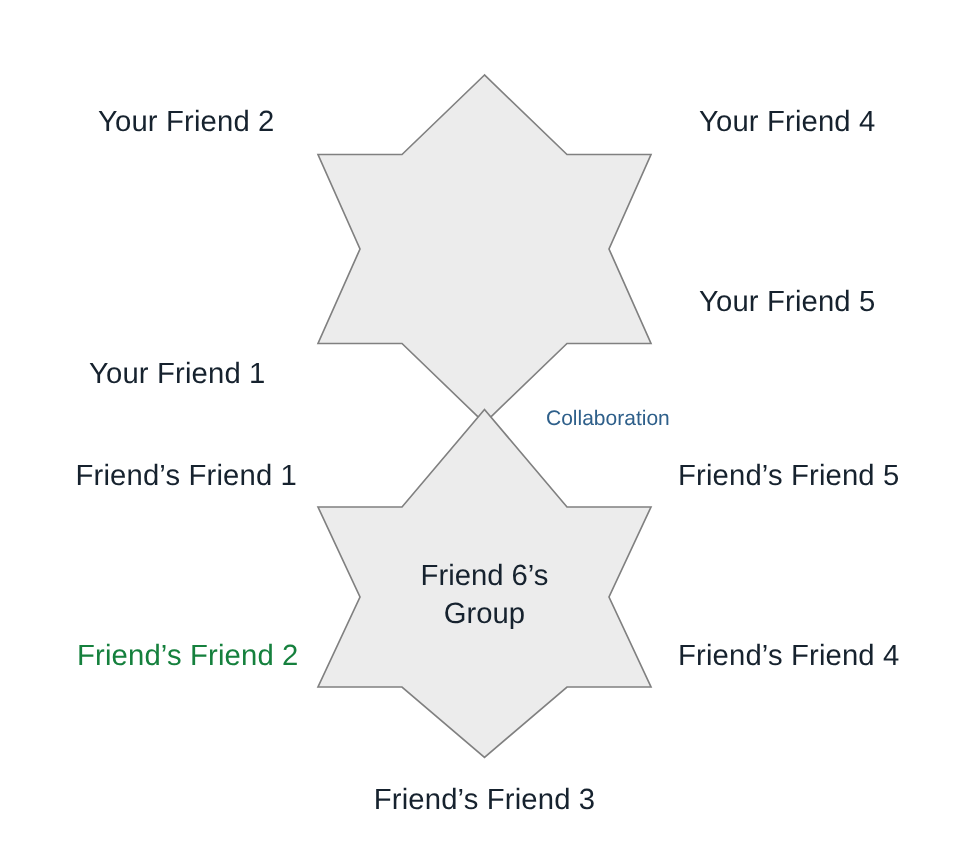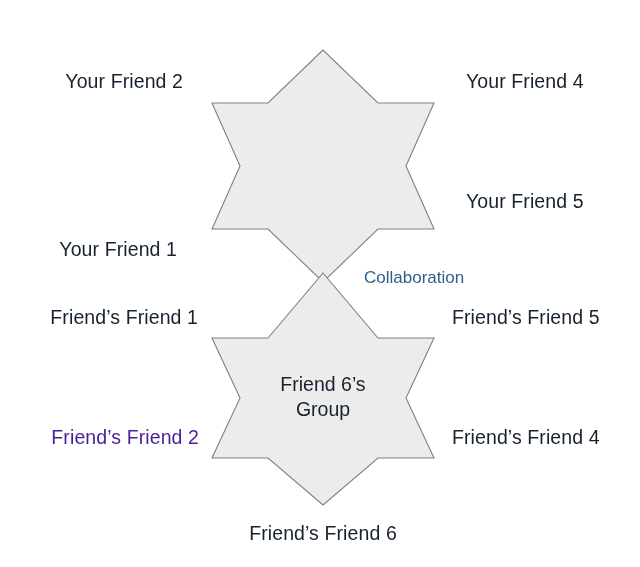--- a/index.html
+++ b/index.html
@@ -46,21 +46,21 @@
   .star-title {
     position: absolute;
     font-size: 19.5px;
     line-height: 25px;
     color: #16222e;
     text-align: center;
     white-space: pre-line;
   }
   .link-label {
     position: absolute;
-    font-size: 17px;
+    font-size: 14px;
     line-height: 24px;
     color: #2e5f8a;
     white-space: nowrap;
   }
 </style>
 </head>
 <body>
 
 <div id="canvas" style="background: rgb(255, 255, 255);">
 
@@ -81,19 +81,19 @@
   <div class="node-label left" style="left: 0px; top: 189px; width: 177px; color: rgb(22, 34, 46); margin-top: 48px;">Your Friend 1</div>
 
   <div class="node-label right" style="left: 466px; top: 189px; width: 200px; color: rgb(22, 34, 46);">Your Friend 5</div>
 
   <div class="link-label" style="left: 364px; top: 266px; color: rgb(46, 95, 138);">Collaboration</div>
 
   <div class="node-label left" style="left: 0px; top: 305px; width: 198px; color: rgb(22, 34, 46); text-align: right;">Friend’s Friend 1</div>
 
   <div class="node-label right" style="left: 452px; top: 305px; width: 200px; color: rgb(22, 34, 46);">Friend’s Friend 5</div>
 
-  <div class="node-label left" style="left: 0px; top: 425px; width: 199px; color: #4c1d95;">Friend’s Friend 2</div>
+  <div class="node-label left" style="left: 0px; top: 425px; width: 199px; color: #15803d;">Friend’s Friend 2</div>
 
   <div class="node-label right" style="left: 452px; top: 425px; width: 200px; color: rgb(22, 34, 46);">Friend’s Friend 4</div>
 
-  <div class="node-label center" style="left: 223px; top: 521px; width: 200px; color: rgb(22, 34, 46);">Friend’s Friend 6</div>
+  <div class="node-label center" style="left: 223px; top: 521px; width: 200px; color: rgb(22, 34, 46);">Friend’s Friend 3</div>
 
 </div>
 
 </body></html>

